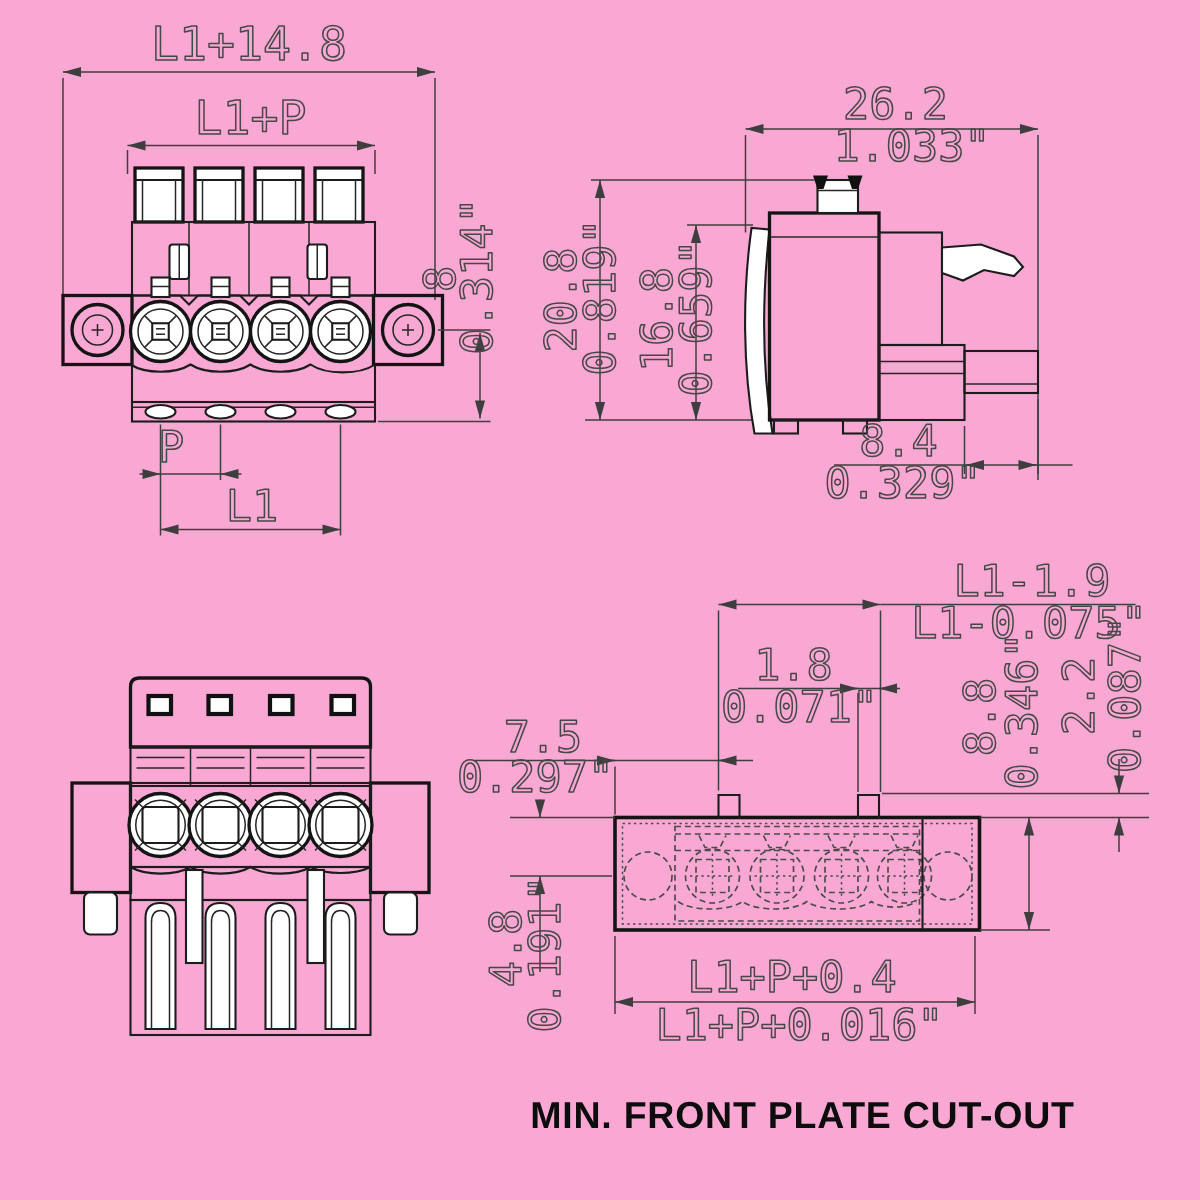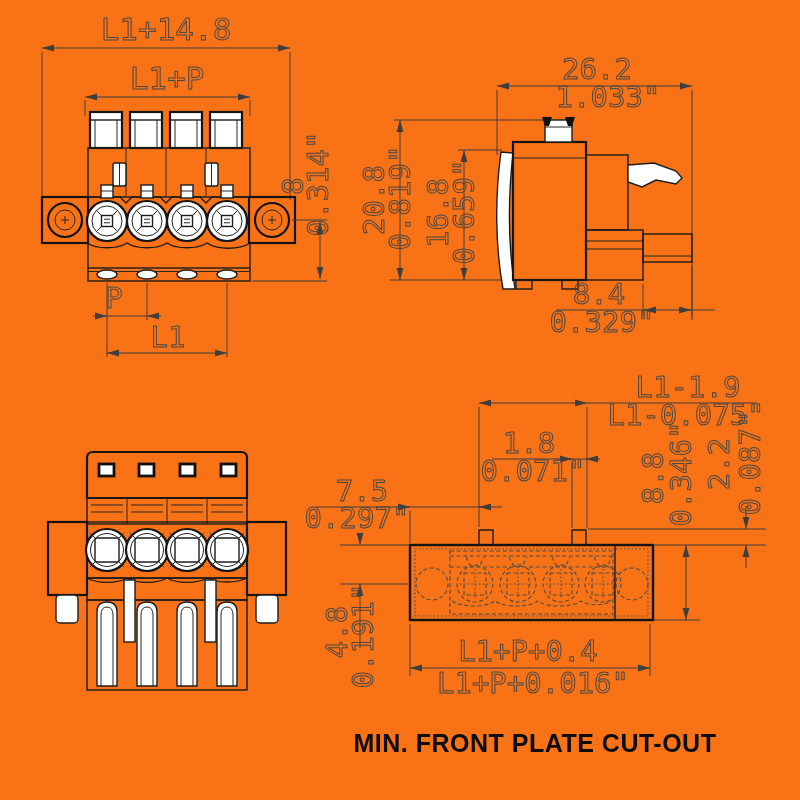--- a/index.html
+++ b/index.html
@@ -1,16 +1,16 @@
 <!DOCTYPE html>
 <html><head>
 <meta charset="utf-8">
 <style>
   html,body{margin:0;padding:0;background:#fff;}
-  .canvas{position:relative;width:800px;height:800px;background:#f97316;overflow:hidden;
+  .canvas{position:relative;width:800px;height:800px;background:#f9a8d4;overflow:hidden;
           font-family:"DejaVu Sans Mono",monospace;}
   svg{position:absolute;left:0;top:0;}
   
   .ol2{fill:#fff;stroke:#141414;stroke-width:2.2;}
   .olt{fill:none;stroke:#141414;stroke-width:2.2;}
   .m  {fill:none;stroke:#1c1c1c;stroke-width:1.4;}
   .mw {fill:#fff;stroke:#1c1c1c;stroke-width:1.4;}
   .t  {fill:none;stroke:#262626;stroke-width:1;}
   
   .dim{fill:none;stroke:#3e3e3e;stroke-width:1;}

